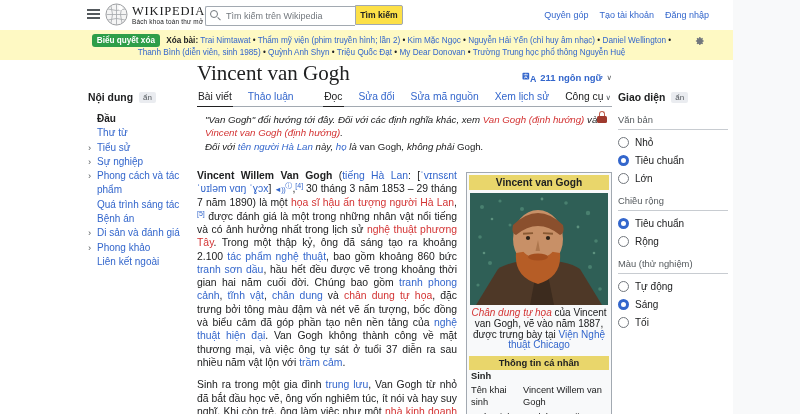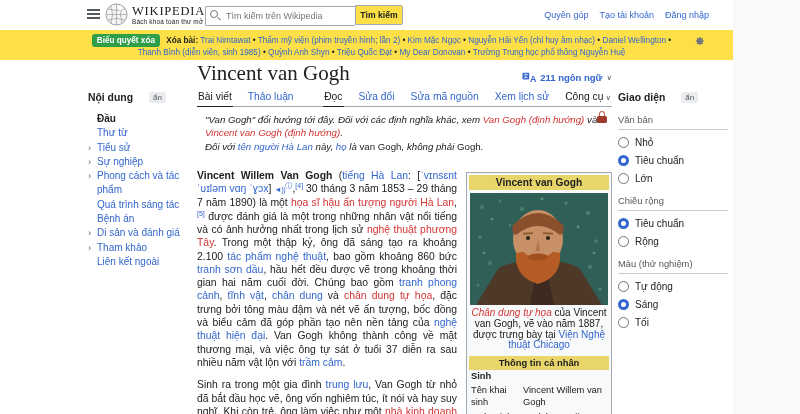--- a/index.html
+++ b/index.html
@@ -21,21 +21,21 @@
   .searchbox { position:relative; flex:1; }
   .searchbox input { width:100%; height:20px; border:1px solid #a2a9b1; border-right:none; border-radius:2px 0 0 2px; padding:0 4px 0 20px; font-size:9px; font-family:inherit; color:#202122; outline:none; }
   .searchbox input::placeholder { color:#72777d; }
   .mag { position:absolute; left:5px; top:4.5px; width:8px; height:8px; border:1.3px solid #72777d; border-radius:50%; }
   .mag::after { content:""; position:absolute; left:6.5px; top:6.5px; width:4px; height:1.3px; background:#72777d; transform:rotate(45deg); transform-origin:0 0; }
   .searchbtn { width:48px; height:20px; border:1px solid #a2a9b1; border-radius:0 2px 2px 0; background:#fde047; font-weight:bold; font-size:8.6px; font-family:inherit; color:#202122; cursor:pointer; }
   .userlinks { position:absolute; right:24px; top:10px; display:flex; gap:11px; font-size:9px; }
   .userlinks span { color:#3366cc; cursor:pointer; white-space:nowrap; }
 
   
-  .notice { position:absolute; left:0; top:30px; width:733px; height:30px; background:#fde047; text-align:center; font-size:8.2px; line-height:11px; padding:4px 55px 0 85px; }
+  .notice { position:absolute; left:0; top:30px; width:733px; height:30px; background:#fef9c3; text-align:center; font-size:8.2px; line-height:11px; padding:4px 55px 0 85px; }
   .nbadge { display:inline-block; background:#2E9E49; color:#fff; font-weight:bold; padding:1px 5px; border-radius:3px; margin-right:4px; cursor:pointer; }
   .nprefix { font-weight:bold; color:#202122; }
   .notice-link { color:#3366cc; cursor:pointer; }
   .notice-link + .notice-link::before { content:" • "; color:#202122; }
   .ngear { position:absolute; right:28px; top:6px; width:10px; height:10px; cursor:pointer; }
 
   
   .content { position:absolute; left:197px; top:61px; width:415px; }
   .titlerow { display:flex; justify-content:space-between; align-items:flex-end; }
   h1.pagetitle { font-family:"Liberation Serif","DejaVu Serif",serif; font-weight:normal; font-size:21px; line-height:25px; color:#202122; }
@@ -72,21 +72,21 @@
   .ib-img { display:block; width:138px; height:112px; margin:3px auto 2px; cursor:pointer; }
   .ib-caption { text-align:center; font-size:10px; line-height:10.6px; padding:1px 2px 3px; }
   .ib-bar { background:#E9D66B; font-weight:bold; text-align:center; font-size:9.4px; padding:1.5px 0; margin:2px 0 1px; }
   .ib-group { font-weight:bold; padding:0 2px 1px; }
   .ib-row { display:flex; padding:1.5px 2px; }
   .ib-label { width:52px; flex:none; }
   .ib-value { flex:1; }
 
   
   .toc { position:absolute; left:88px; top:92px; width:106px; font-size:10px; }
-  .panel-head { display:flex; align-items:center; gap:16px; font-weight:bold; font-size:10.4px; color:#202122; }
+  .panel-head { display:flex; align-items:center; gap:6px; font-weight:bold; font-size:10.4px; color:#202122; }
   .chip { background:#eaecf0; border-radius:2px; font-size:8px; font-weight:normal; padding:1px 4px; color:#54595d; cursor:pointer; }
   .toc-items { margin-top:9px; }
   .toc-item { display:flex; line-height:14.3px; color:#3366cc; cursor:pointer; }
   .toc-item.active { color:#202122; font-weight:bold; }
   .toc-arrow { width:9px; flex:none; color:#54595d; font-size:9.5px; visibility:hidden; }
   .toc-arrow.show { visibility:visible; }
 
   
   .appearance { position:absolute; left:618px; top:92px; width:110px; font-size:10px; }
   .app-section-label { color:#54595d; font-size:9.4px; margin-top:11px; padding-bottom:4px; border-bottom:1px solid #c8ccd1; }
@@ -178,21 +178,21 @@
         <div class="toc-item">
           <span class="toc-arrow">›</span>
           <span>Bệnh án</span>
         </div>
         <div class="toc-item">
           <span class="toc-arrow show">›</span>
           <span>Di sản và đánh giá</span>
         </div>
         <div class="toc-item">
           <span class="toc-arrow show">›</span>
-          <span>Tham khảo</span>
+          <span>Phong khảo</span>
         </div>
         <div class="toc-item">
           <span class="toc-arrow">›</span>
           <span>Liên kết ngoài</span>
         </div>
       </div>
   </div>
 
   <div class="appearance">
     <div class="panel-head">

